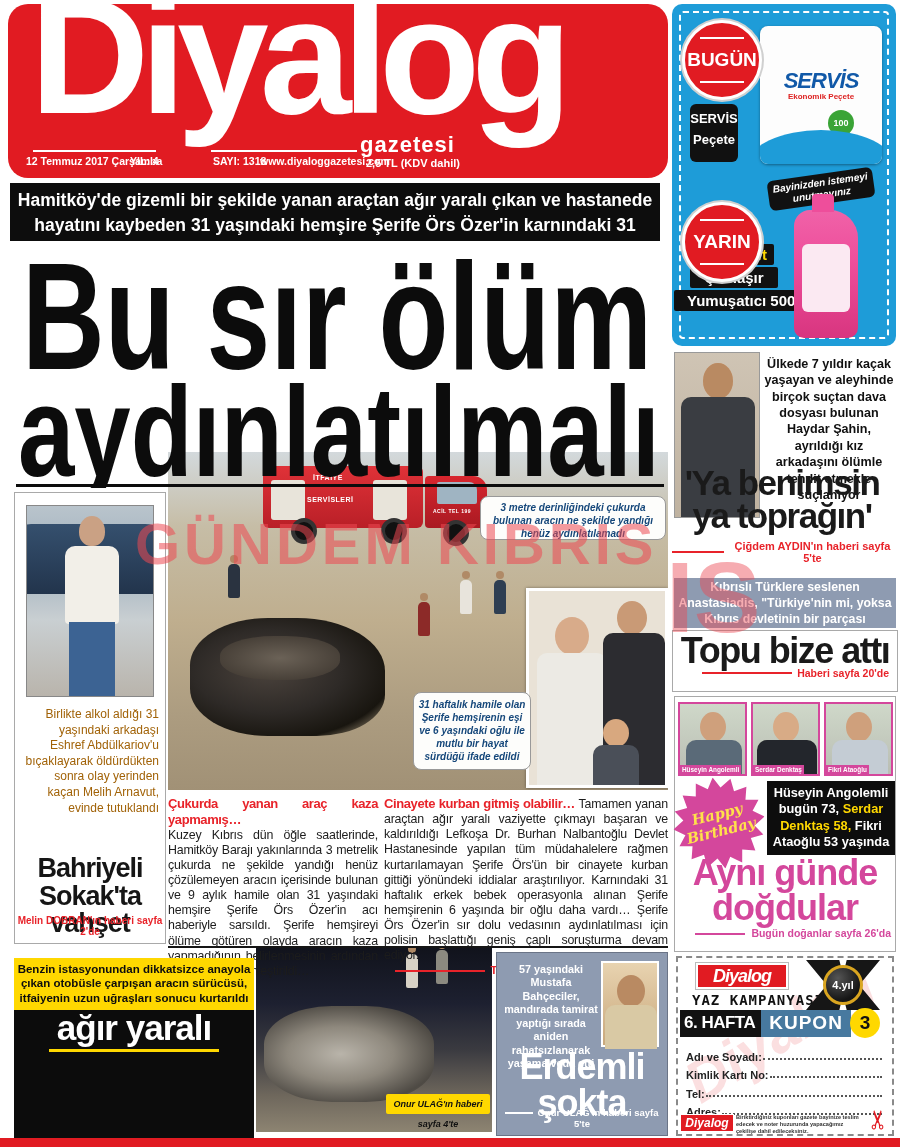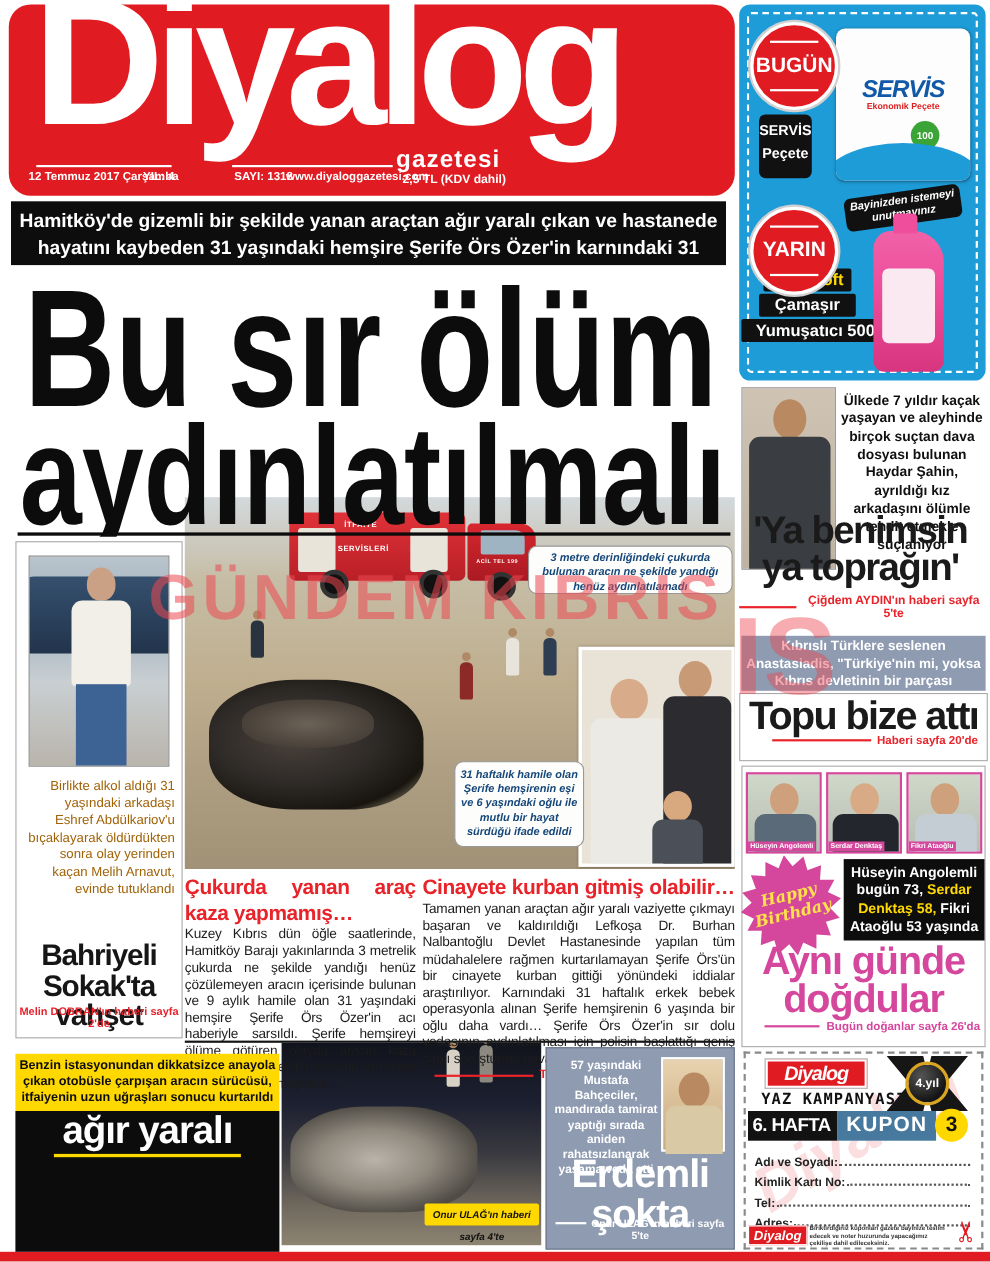--- a/index.html
+++ b/index.html
@@ -90,21 +90,21 @@
   .figure { position:absolute; width:12px; height:34px; border-radius:5px 5px 2px 2px; }
   .figure::before { content:""; position:absolute; left:2px; top:-9px; width:8px; height:8px; border-radius:50%; background:#b08a66; }
   .photo-caption { position:absolute; background:#fdfdfb; border:1px solid #999; border-radius:8px;
     color:#15477a; font-weight:bold; font-style:italic; text-align:center; z-index:3; }
   .family-inset { position:absolute; left:358px; top:136px; width:142px; height:200px; background:#e9e2d6; border:3px solid #fff; box-shadow:0 0 3px rgba(0,0,0,.4); overflow:hidden; }
   .head { position:absolute; border-radius:50%; background:#d8ab8a; }
   .torso { position:absolute; border-radius:10px 10px 0 0; }
 
   
   .art-col { position:absolute; color:#1c1c1c; font-size:12.4px; line-height:1.22; text-align:justify; letter-spacing:-.2px; z-index:2; }
-  .art-head { color:#e8232a; font-weight:bold; font-size:19px; letter-spacing:-.4px; }
+  .art-head { color:#e8232a; font-weight:bold; font-size:13px; letter-spacing:-.4px; }
   .art-divider { left:168px; top:946px; width:500px; height:2px; background:#151515; }
 
   
   .caltili-kicker { left:14px; top:958px; width:240px; height:52px; background:#ffd800; color:#0d0d0d;
     font-weight:bold; font-size:11.5px; text-align:center; line-height:1.25; padding-top:4px; z-index:2; }
   .caltili-box { left:14px; top:1010px; width:240px; height:128px; background:#0c0c0c; color:#fff; text-align:center; z-index:2; }
   .caltili-l1 { font-size:58px; font-weight:bold; letter-spacing:-2px; line-height:1.02; }
   .caltili-l2 { font-size:35px; font-weight:bold; letter-spacing:-1px; line-height:1.0; }
   .caltili-ul { margin:4px auto 0; width:170px; height:3px; background:#ffd800; }
 
@@ -200,21 +200,21 @@
   <div class="abs promo">
     <div class="promo-dash"></div>
     <div class="badge-circle" style="left:10px;top:16px;">BUGÜN</div>
     <div class="servis-pack">
       <div class="servis-brand">SERVİS</div>
       <div class="servis-sub">Ekonomik Peçete</div>
       <div class="servis-count">100</div>
       <div class="servis-wave"></div>
     </div>
     <div class="black-label" style="position:absolute;left:18px;top:100px;width:48px;height:58px;font-size:13px;line-height:1.6;padding-top:5px;">SERVİS Peçete</div>
-    <div class="badge-circle" style="left:10px;top:184px;">YARIN</div>
+    <div class="badge-circle" style="left:10px;top:198px;">YARIN</div>
     <div class="black-label" style="position:absolute;left:96px;top:170px;width:106px;font-size:10px;font-style:italic;padding:3px;transform:rotate(-8deg);line-height:1.2;">Bayinizden istemeyi unutmayınız</div>
     <div class="bottle">
       <div class="bottle-label"></div>
     </div>
     <div class="black-label" style="position:absolute;left:22px;top:240px;width:80px;font-size:15px;color:#ffd800;padding:2px;border-radius:2px;">Beta Soft</div>
     <div class="black-label" style="position:absolute;left:18px;top:263px;width:88px;font-size:15px;padding:2px;border-radius:2px;">Çamaşır</div>
     <div class="black-label" style="position:absolute;left:2px;top:286px;width:156px;font-size:15px;padding:2px;border-radius:2px;">Yumuşatıcı 500 ml</div>
   </div>
 
   <div class="abs kicker-box">Hamitköy'de gizemli bir şekilde yanan araçtan ağır yaralı çıkan ve hastanede hayatını kaybeden 31 yaşındaki hemşire Şerife Örs Özer'in karnındaki 31 haftalık bebek ameliyatla kurtarıldı</div>

